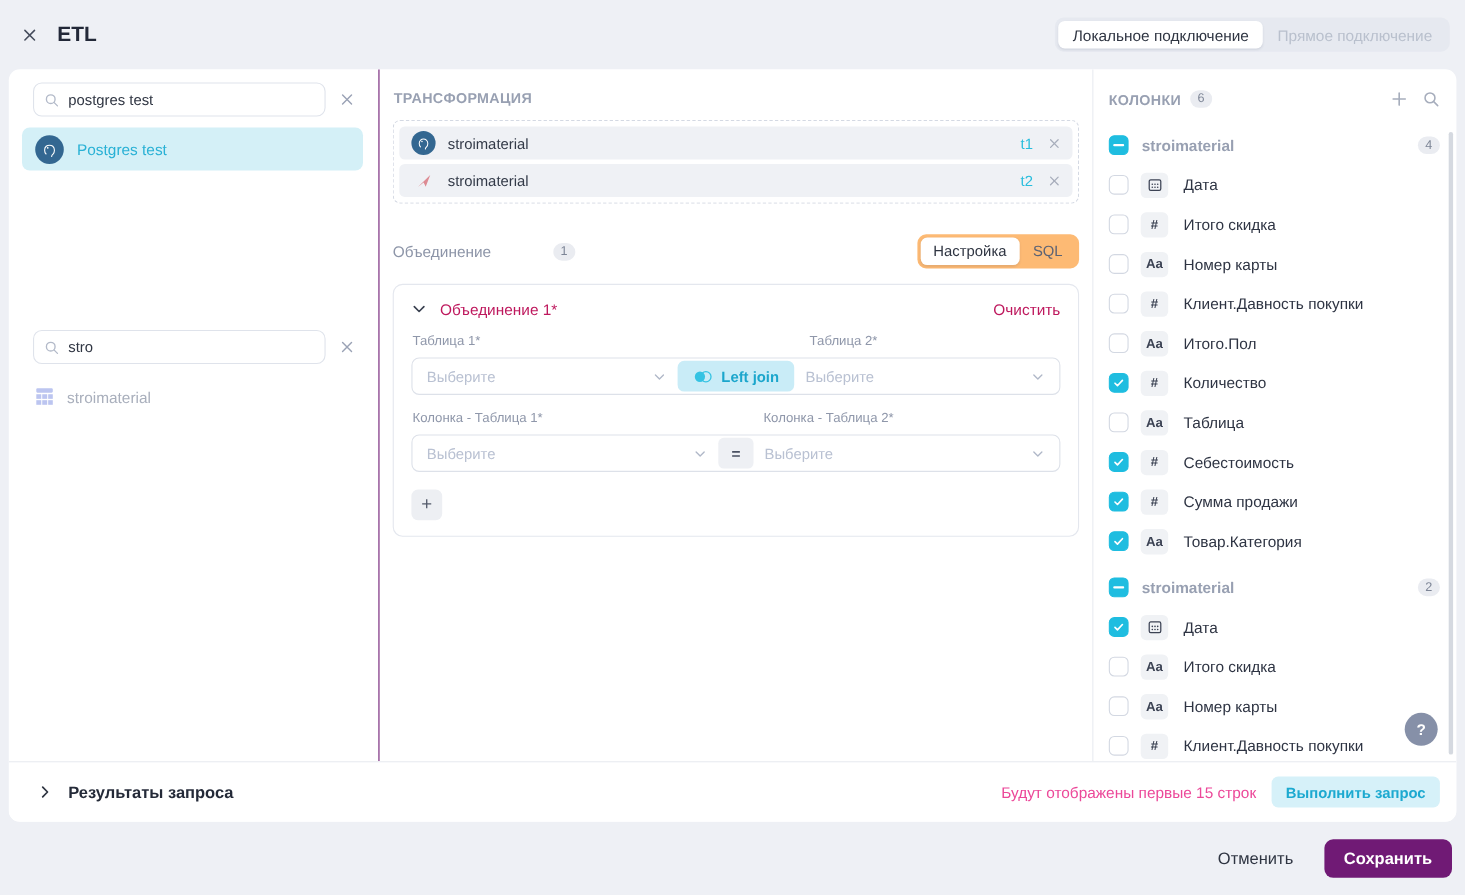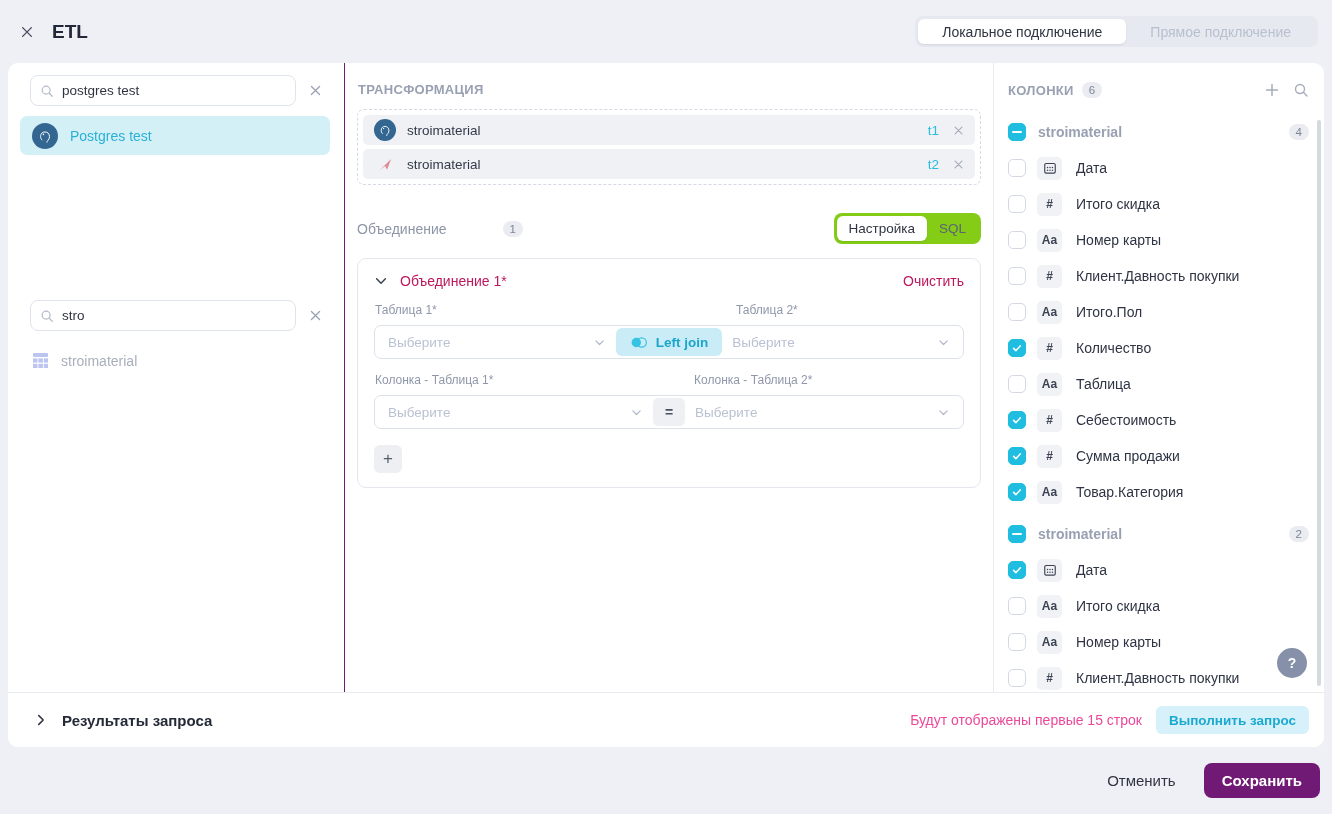--- a/index.html
+++ b/index.html
@@ -8,21 +8,21 @@
     background:#eef0f5; color:#2f3542; }
 
   
   .top-header { position:absolute; left:0; top:0; width:1332px; height:63px;
     display:flex; align-items:center; padding:0 14px; }
   .close-btn { width:26px; height:26px; display:flex; align-items:center; justify-content:center;
     color:#454c5c; cursor:pointer; }
   .close-btn svg { width:14px; height:14px; }
   .app-title { font-size:19px; font-weight:700; margin-left:12px; color:#222838; }
   .seg-toggle { margin-left:auto; background:#e6e9f0; border-radius:8px; padding:3px; display:flex; height:31px; }
-  .seg { padding:0 24px; display:flex; align-items:center; font-size:14px; border-radius:6px; cursor:pointer; }
+  .seg { padding:0 13px; display:flex; align-items:center; font-size:14px; border-radius:6px; cursor:pointer; }
   .seg.active { background:#ffffff; color:#2f3542; box-shadow:0 1px 2px rgba(40,50,80,.10); }
   .seg.inactive { color:#b9c0cd; }
 
   
   .card { position:absolute; left:8px; top:63px; width:1316px; height:684px;
     background:#fff; border-radius:10px; overflow:hidden; }
   .col { position:absolute; top:0; height:629px; }
   .left-col  { left:0; width:337px; border-right:1px solid #701a75; }
   .center-col{ left:337px; width:649px; border-right:1px solid #e9ebf1; }
   .right-col { left:986px; width:330px; overflow:hidden; }
@@ -61,21 +61,21 @@
   .trow .trow-icon.dart svg { width:15px; height:15px; }
   .trow-name { margin-left:11px; font-size:13.5px; color:#333a48; }
   .trow-alias { margin-left:auto; font-size:13.5px; color:#28bddd; }
   .trow-x { margin-left:14px; color:#a7adbb; display:flex; cursor:pointer; }
   .trow-x svg { width:11px; height:11px; }
 
   .join-head-row { display:flex; align-items:center; margin-top:28px; height:31px;gap:48px; }
   .join-head-label { font-size:14px; color:#8d95a8; }
   .pill-badge { margin-left:8px; background:#eaecf1; color:#7d8596; font-size:11.5px;
     border-radius:9px; padding:2px 7px; }
-  .join-tabs { margin-left:auto; background:#84cc16; border-radius:8px; padding:3px; display:flex; height:31px; }
+  .join-tabs { margin-left:auto; background:#fdba74; border-radius:8px; padding:3px; display:flex; height:31px; }
   .join-tabs .seg { padding:0 12px; font-size:13.5px; }
   .join-tabs .seg.inactive { color:#5c6374; }
 
   .join-card { margin-top:14px; border:1px solid #e4e7ee; border-radius:9px; padding:14px 16px 14px; background:#fff; }
   .jc-header { display:flex; align-items:center; }
   .chev { color:#3a4150; display:flex; cursor:pointer; }
   .chev svg { width:14px; height:14px; }
   .jc-title { margin-left:12px; font-size:14px; font-weight:500; color:#be185d; }
   .jc-clear { margin-left:auto; font-size:14px; color:#be185d; cursor:pointer; }
   .lbl-row { position:relative; height:15px; margin-top:14px; }

